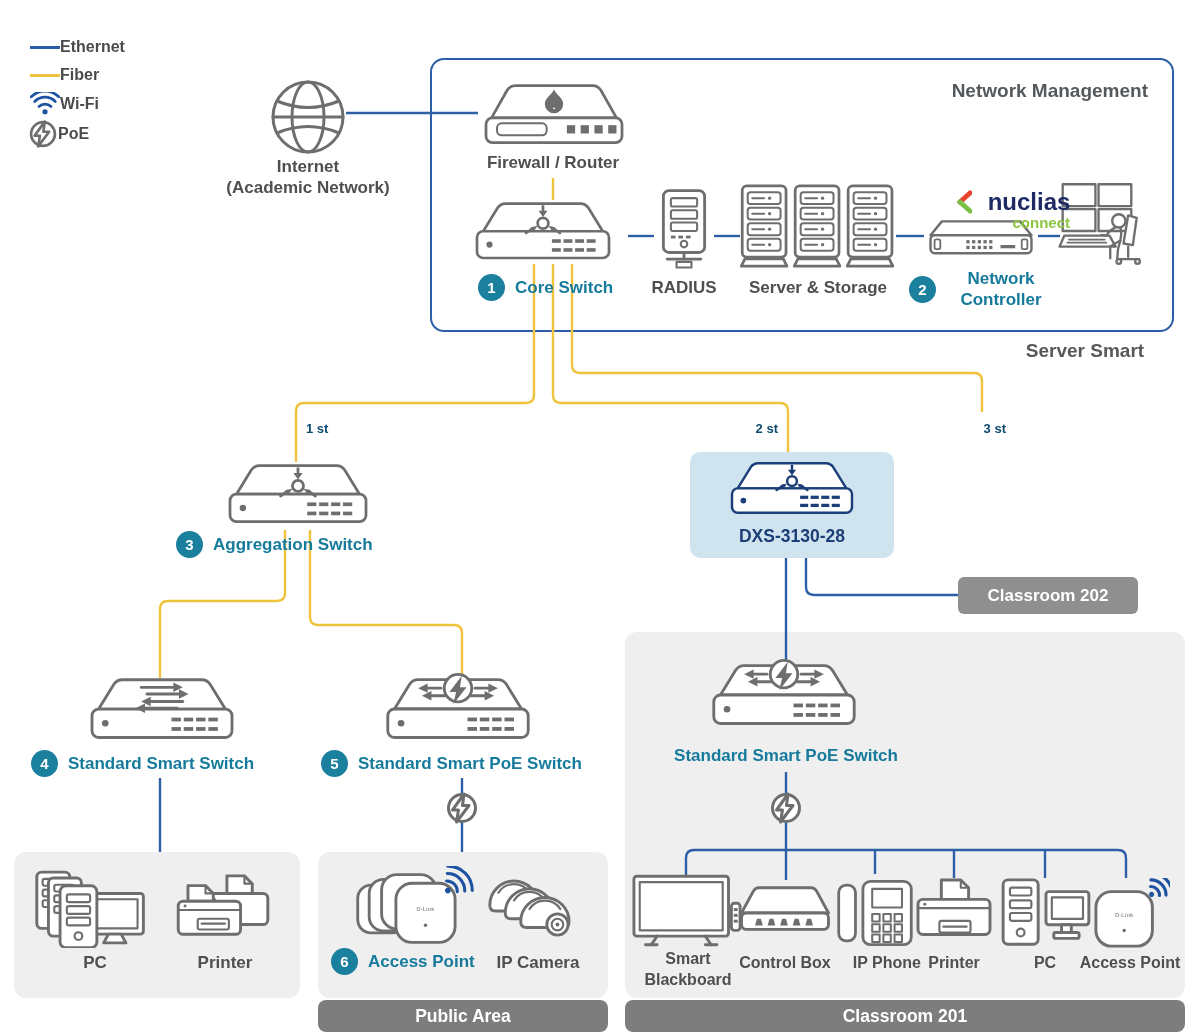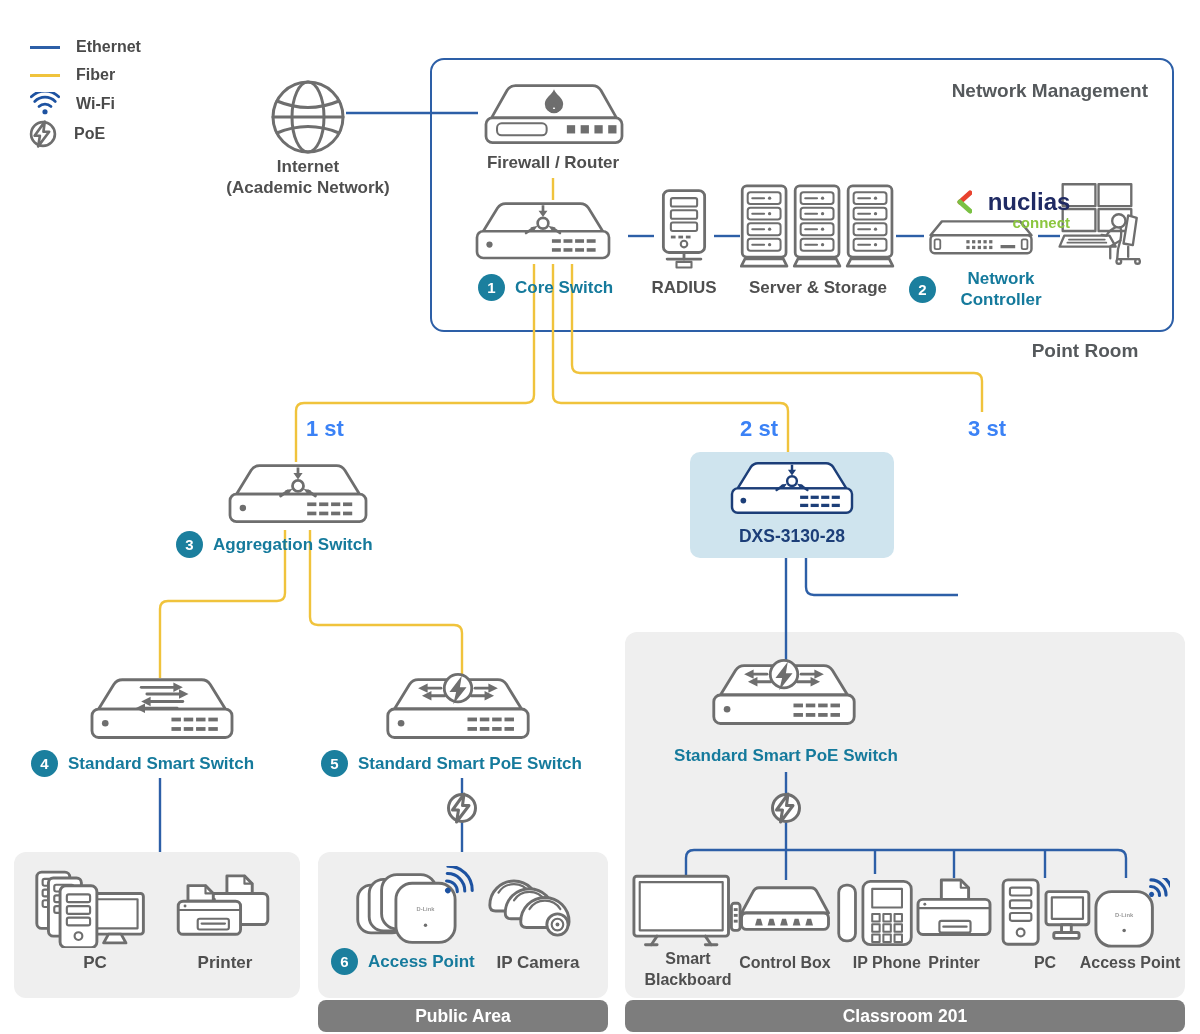--- a/index.html
+++ b/index.html
@@ -22,35 +22,35 @@
   .dev svg .wf{stroke:#1d52a1 !important;fill:none !important;stroke-width:3.2;}
   .dev svg .wfd{fill:#1d52a1 !important;stroke:none !important;}
   .dev svg .brandtxt{stroke:none !important;fill:#9a9a9a !important;
        font:700 6px "Liberation Sans",sans-serif;text-anchor:middle;}
   
   .lbl{position:absolute;z-index:4;font-weight:600;font-size:17px;color:#4f4f4f;line-height:21px;}
   .center{text-align:center;}
   .teal{color:#157a9c;font-weight:700;}
   .navytxt{color:#1c3e78;font-weight:700;}
   .big{font-size:19px;font-weight:700;color:#55595c;}
-  .st{font-size:22px;color:#3b82f6;}
+  .st{font-size:13px;color:#0c4a6e;}
   .row{position:absolute;z-index:4;display:flex;align-items:center;gap:10px;}
   .badge{width:27px;height:27px;border-radius:50%;background:#1b7f9e;color:#fff;
          display:flex;align-items:center;justify-content:center;
          font-size:15px;font-weight:700;flex:0 0 27px;}
   
   .nmbox{position:absolute;z-index:1;border:2px solid #2d5fa7;border-radius:14px;background:transparent;}
   .area{position:absolute;z-index:1;background:#efefef;border-radius:12px;}
   .hl{position:absolute;z-index:1;background:#cfe4ee;border-radius:10px;}
   .footer{position:absolute;z-index:4;background:#7d7d7d;border-radius:8px;color:#fff;
           font-weight:700;font-size:17.5px;display:flex;align-items:center;justify-content:center;}
   .callout{position:absolute;z-index:4;background:#8f8f8f;border-radius:6px;color:#fff;
            font-weight:700;font-size:17px;display:flex;align-items:center;justify-content:center;}
   
-  .legend-row{position:absolute;z-index:4;display:flex;align-items:center;gap:16px;
+  .legend-row{position:absolute;z-index:4;display:flex;align-items:center;gap:0;
               font-size:16px;font-weight:600;color:#4a4a4a;}
   .sw-eth{width:30px;height:3px;background:#2d5fa7;}
   .sw-fib{width:30px;height:3px;background:#f0c33c;}
   .poeicon{z-index:4;}
 </style>
 </head>
 <body>
 
 <div class="canvas">
 
@@ -292,21 +292,21 @@
       <path class="nf" d="M80 57c2 6 1 12 0 17l-13 8v15" stroke-width="2.4"></path>
       <path class="nf" d="M80 74l-3 11-1 12" stroke-width="2.4"></path>
       <path d="M90 42l11 3-5 35-12-2z" stroke-width="2.4"></path>
       <line x1="90" y1="82" x2="90" y2="95" stroke-width="2.4"></line>
       <line x1="76" y1="98" x2="104" y2="98" stroke-width="2.4"></line>
       <circle cx="78" cy="101" r="3" stroke-width="2.2"></circle>
       <circle cx="102" cy="101" r="3" stroke-width="2.2"></circle>
     </svg>
   </div>
 
-  <div class="lbl big" style="left:1005px;top:340px;width:160px;text-align:center;">Point Room</div>
+  <div class="lbl big" style="left:1005px;top:340px;width:160px;text-align:center;">Server Smart</div>
 
   <div class="lbl st" style="left:306px;top:418px;">1 st</div>
   <div class="lbl st" style="left:730px;top:418px;width:48px;text-align:right;">2 st</div>
   <div class="lbl st" style="left:958px;top:418px;width:48px;text-align:right;">3 st</div>
 
   <div class="dev" style="left:220px;top:462px;">
     <svg width="156" height="68" viewBox="0 0 164 74">
       <path d="M40 4h84c4 0 7 2 9 5l16 26H15L31 9c2-3 5-5 9-5z"></path>
       <rect x="8" y="35" width="148" height="30" rx="7"></rect>
       <circle class="fl" cx="22" cy="50" r="3.5"></circle>
@@ -346,20 +346,21 @@
         <rect class="fl" x="131" y="54" width="10" height="4"></rect>
       <circle cx="82" cy="26" r="6" stroke-width="2.6"></circle>
       <path class="fl" d="M80.5 6h3v6h3.5l-5 7-5-7h3.5z"></path>
       <line x1="63" y1="37" x2="71" y2="31.5"></line>
         <path class="fl" d="M76 29l-8 1.8 3.4 4.6z"></path>
       <line x1="101" y1="37" x2="93" y2="31.5"></line>
         <path class="fl" d="M88 29l8 1.8-3.4 4.6z"></path>
     </svg>
   </div>
   <div class="lbl navytxt center" style="left:702px;top:526px;width:180px;font-size:17.5px;">DXS-3130-28</div>
+  <div class="callout" style="left:958px;top:577px;width:180px;height:37px;">Classroom 202</div>
 
   <div class="dev" style="left:82px;top:676px;">
     <svg width="160" height="70" viewBox="0 0 164 74">
       <path d="M40 4h84c4 0 7 2 9 5l16 26H15L31 9c2-3 5-5 9-5z"></path>
       <rect x="8" y="35" width="148" height="30" rx="7"></rect>
       <circle class="fl" cx="22" cy="50" r="3.5"></circle>
       <rect class="fl" x="92" y="44" width="10" height="4"></rect>
         <rect class="fl" x="105" y="44" width="10" height="4"></rect>
       <rect class="fl" x="118" y="44" width="10" height="4"></rect>
         <rect class="fl" x="131" y="44" width="10" height="4"></rect>

